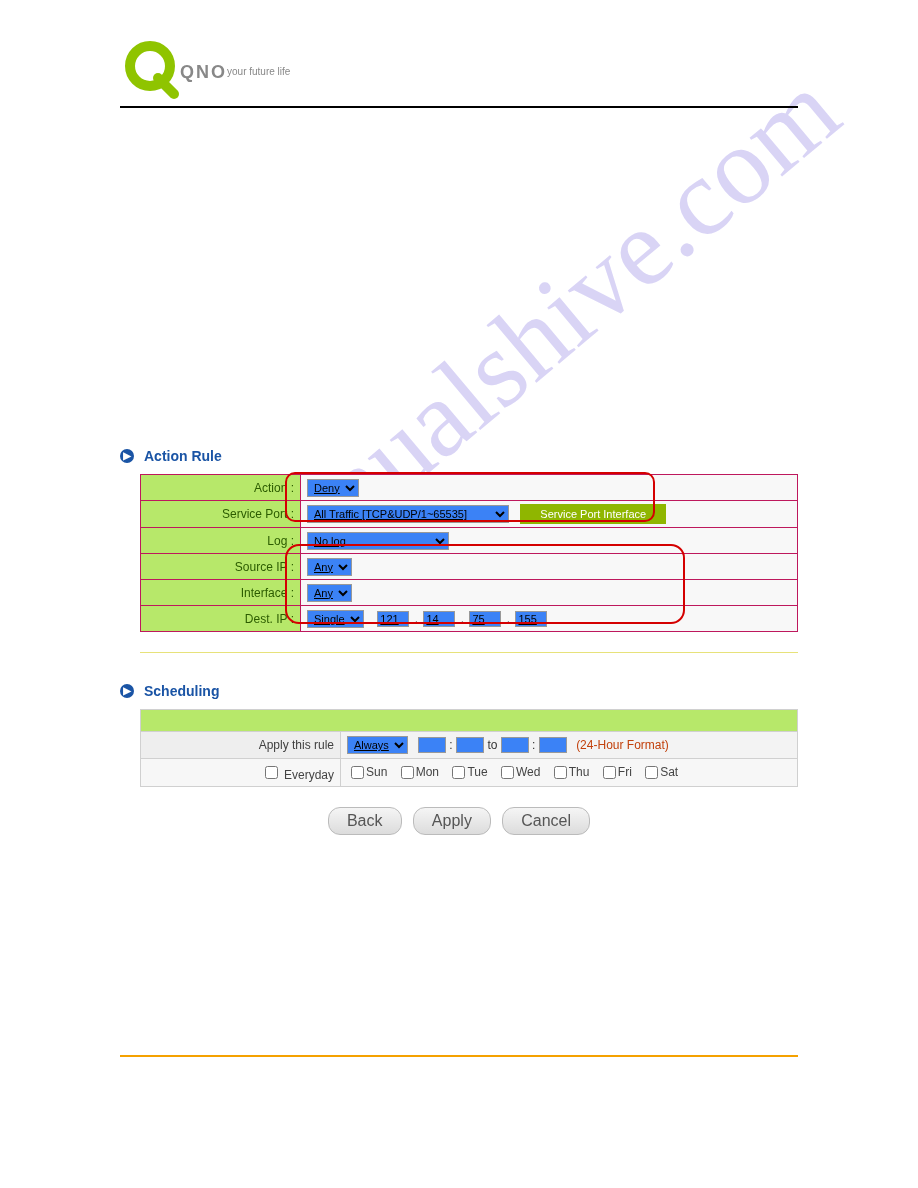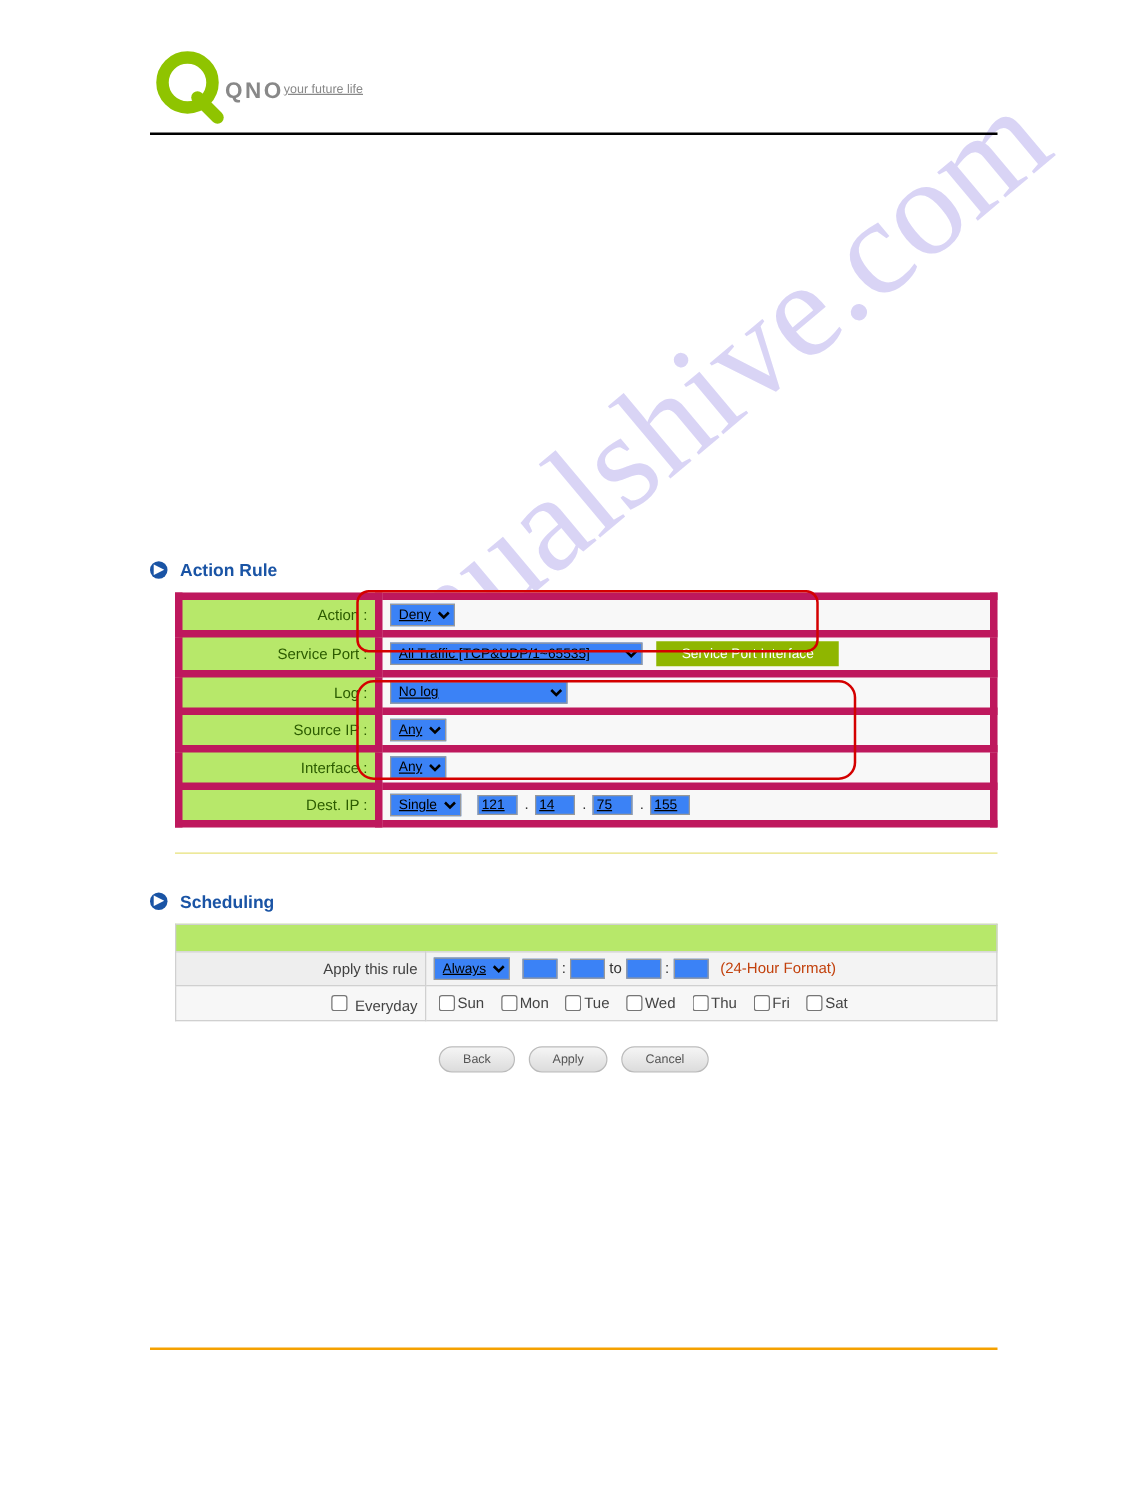--- a/index.html
+++ b/index.html
@@ -37,21 +37,20 @@
     font-weight: bold;
     color: #888;
     letter-spacing: 2px;
     font-family: Arial, sans-serif;
     margin-top: 4px;
   }
   .tagline {
     font-size: 10px;
     color: #888;
     margin-top: 2px;
-    text-decoration: underline;
   }
 
   .watermark {
     position: absolute;
     left: 140px;
     top: 280px;
     font-size: 110px;
     color: #c9c2f2;
     opacity: 0.7;
     transform: rotate(-40deg);
@@ -85,21 +84,21 @@
   }
 
   table.form-table {
     width: 100%;
     border-collapse: collapse;
     background: #f3f3f3;
     margin-left: 20px;
     width: calc(100% - 20px);
   }
   table.form-table td {
-    border: 6px solid #be185d;
+    border: 1px solid #be185d;
     padding: 3px 6px;
     height: 26px;
     vertical-align: middle;
   }
   td.label-cell {
     background: #b7e86a;
     text-align: right;
     width: 160px;
     color: #2c5c00;
     font-size: 12px;
@@ -179,21 +178,21 @@
     text-align: center;
     margin-top: 20px;
   }
   .pill-btn {
     display: inline-block;
     background: linear-gradient(#f5f5f5,#dcdcdc);
     border: 1px solid #bbb;
     border-radius: 12px;
     padding: 4px 18px;
     margin: 0 4px;
-    font-size: 10px;
+    font-size: 16px;
     color: #555;
     cursor: pointer;
   }
 
   .footer-line {
     margin-top: 220px;
     height: 2px;
     background: #f5a100;
   }
 

